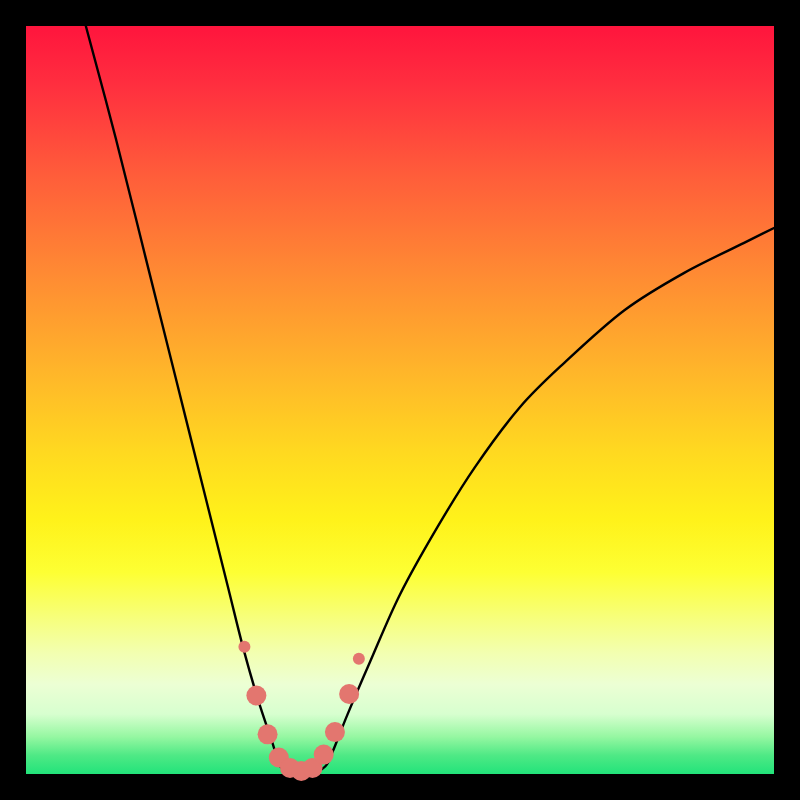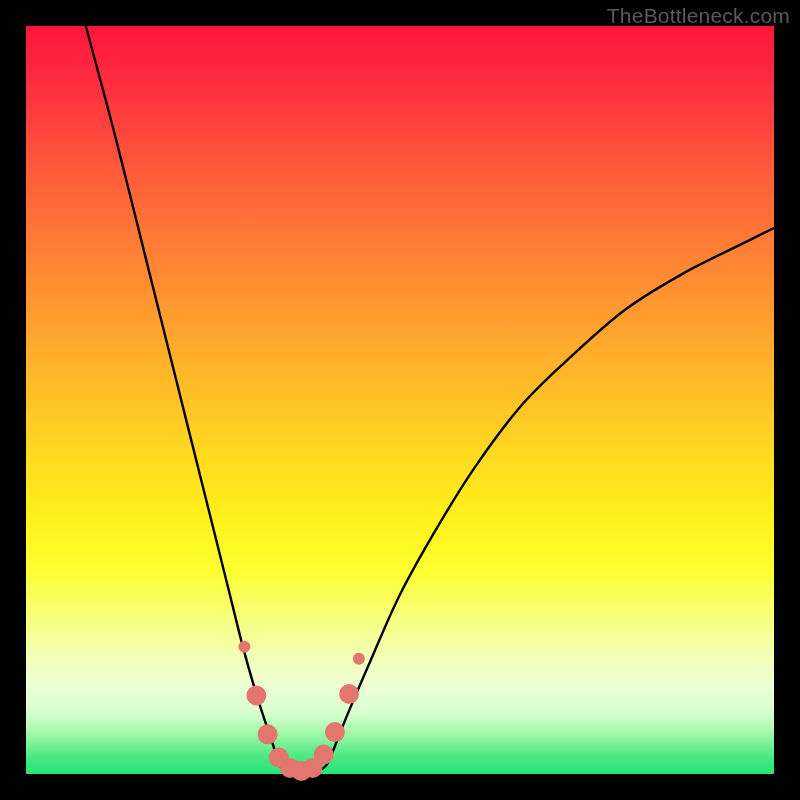--- a/index.html
+++ b/index.html
@@ -75,14 +75,13 @@
           <circle cx="264.04" cy="742.02" r="10" fill="#e3766f"></circle>
           <circle cx="275.26" cy="745.01" r="10" fill="#e3766f"></circle>
           <circle cx="286.48" cy="742.02" r="10" fill="#e3766f"></circle>
           <circle cx="297.70" cy="728.55" r="10" fill="#e3766f"></circle>
           <circle cx="308.92" cy="706.11" r="10" fill="#e3766f"></circle>
           <circle cx="323.14" cy="667.96" r="10" fill="#e3766f"></circle>
           <circle cx="332.86" cy="632.81" r="6" fill="#e3766f"></circle>
         </g>
     </svg>
   </div>
-  <div class="watermark">TheBottleneck.com</div>
 </div>
 
 </body></html>

